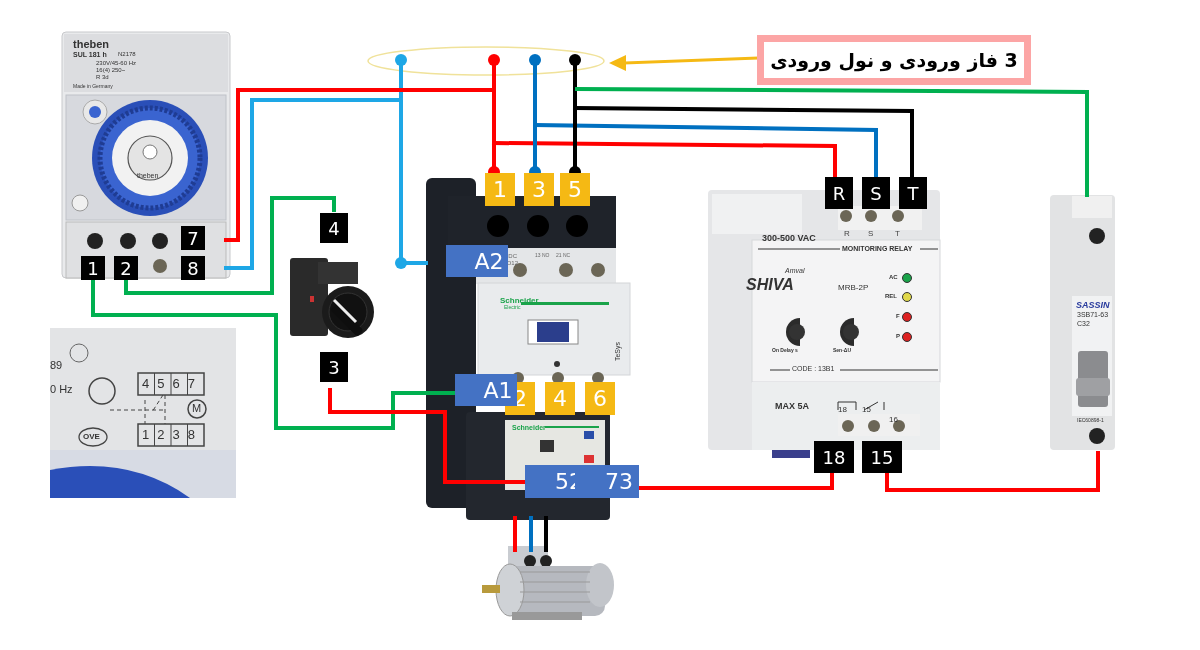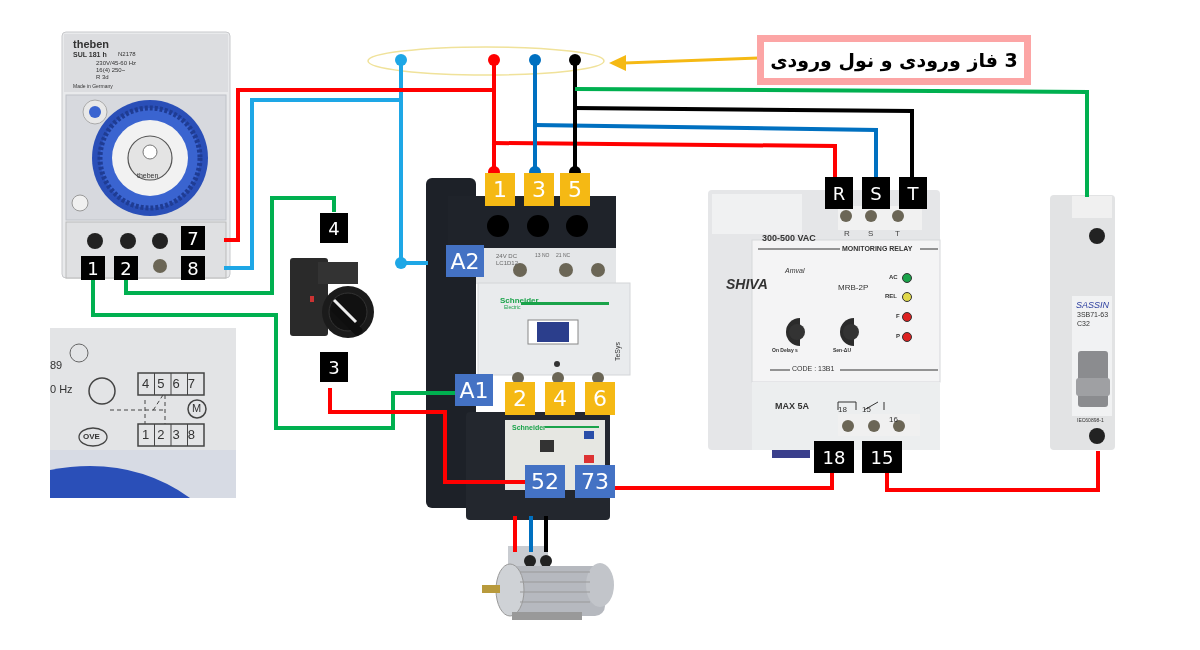--- a/index.html
+++ b/index.html
@@ -2,21 +2,21 @@
 <html><head>
 <meta charset="utf-8">
 <style>
   html,body{margin:0;padding:0;background:#ffffff;}
   body{width:1200px;height:650px;position:relative;overflow:hidden;font-family:"Liberation Sans",sans-serif;}
   #stage{position:absolute;left:0;top:0;width:1200px;height:650px;}
   svg{position:absolute;left:0;top:0;}
   .lbl{position:absolute;display:flex;align-items:center;justify-content:center;color:#fff;font-family:"DejaVu Sans",sans-serif;}
   .blk{background:#000;font-size:18px;}
   .yel{background:#f5b914;font-size:22px;}
-  .blu{background:#4472c4;font-size:22px;}
+  .blu{background:#4472c4;font-size:22px;padding-left:24px;}
   .callout{position:absolute;left:757px;top:35px;width:260px;height:36px;border:7px solid #fca5a5;background:#fff;display:flex;align-items:center;justify-content:center;font-size:19px;font-weight:bold;color:#000;direction:rtl;font-family:"DejaVu Sans",sans-serif;}
   .tiny{position:absolute;font-family:"Liberation Sans",sans-serif;color:#333;white-space:nowrap;}
 </style>
 </head>
 <body>
 
 <div id="stage">
 
 <svg width="1200" height="650" viewBox="0 0 1200 650">
 
@@ -231,36 +231,36 @@
 <div class="tiny" style="left:504px;top:304px;font-size:5px;color:#1aa34a;">Electric</div>
 <div class="tiny" style="left:608px;top:348px;font-size:7px;transform:rotate(-90deg);">TeSys</div>
 
 <div class="tiny" style="left:512px;top:424px;font-size:7px;font-weight:bold;color:#1aa34a;">Schneider</div>
 
 <div class="tiny" style="left:762px;top:226px;font-size:9px;font-weight:bold;margin-top:7px;">300-500 VAC</div>
 <div class="tiny" style="left:844px;top:229px;font-size:8px;color:#444;">R</div>
 <div class="tiny" style="left:868px;top:229px;font-size:8px;color:#444;">S</div>
 <div class="tiny" style="left:895px;top:229px;font-size:8px;color:#444;">T</div>
 <div class="tiny" style="left:842px;top:245px;font-size:7px;font-weight:bold;">MONITORING RELAY</div>
-<div class="tiny" style="left:726px;top:276px;font-size:14px;font-weight:bold;font-style:italic;">SHIVA</div>
+<div class="tiny" style="left:746px;top:276px;font-size:16px;font-weight:bold;font-style:italic;">SHIVA</div>
 <div class="tiny" style="left:785px;top:267px;font-size:7px;font-style:italic;">Amval</div>
 <div class="tiny" style="left:838px;top:283px;font-size:8px;">MRB-2P</div>
 <div class="tiny" style="left:889px;top:274px;font-size:6px;font-weight:bold;">AC</div>
 <div class="tiny" style="left:885px;top:293px;font-size:6px;font-weight:bold;">REL</div>
 <div class="tiny" style="left:896px;top:313px;font-size:6px;font-weight:bold;">F</div>
 <div class="tiny" style="left:896px;top:333px;font-size:6px;font-weight:bold;">P</div>
 <div class="tiny" style="left:772px;top:347px;font-size:5px;font-weight:bold;">On Delay s</div>
 <div class="tiny" style="left:833px;top:347px;font-size:5px;font-weight:bold;">Sen-ΔU</div>
 <div class="tiny" style="left:792px;top:365px;font-size:7px;">CODE : 13B1</div>
 <div class="tiny" style="left:775px;top:401px;font-size:9px;font-weight:bold;">MAX 5A</div>
 <div class="tiny" style="left:838px;top:405px;font-size:8px;">18</div>
 <div class="tiny" style="left:862px;top:405px;font-size:8px;">15</div>
 <div class="tiny" style="left:889px;top:415px;font-size:8px;">16</div>
 
-<div class="tiny" style="left:1076px;top:300px;font-size:9px;font-weight:normal;color:#2a3c9e;font-style:italic;">SASSIN</div>
+<div class="tiny" style="left:1076px;top:300px;font-size:9px;font-weight:bold;color:#2a3c9e;font-style:italic;">SASSIN</div>
 <div class="tiny" style="left:1077px;top:311px;font-size:7px;">3SB71-63</div>
 <div class="tiny" style="left:1077px;top:320px;font-size:7px;">C32</div>
 <div class="tiny" style="left:1077px;top:417px;font-size:5px;">IEC60898-1</div>
 
 <div class="lbl blk" style="left:181px;top:226px;width:24px;height:24px;">7</div>
 <div class="lbl blk" style="left:181px;top:256px;width:24px;height:24px;">8</div>
 <div class="lbl blk" style="left:81px;top:256px;width:24px;height:24px;">1</div>
 <div class="lbl blk" style="left:114px;top:256px;width:24px;height:24px;">2</div>
 
 <div class="lbl blk" style="left:320px;top:213px;width:28px;height:30px;">4</div>

